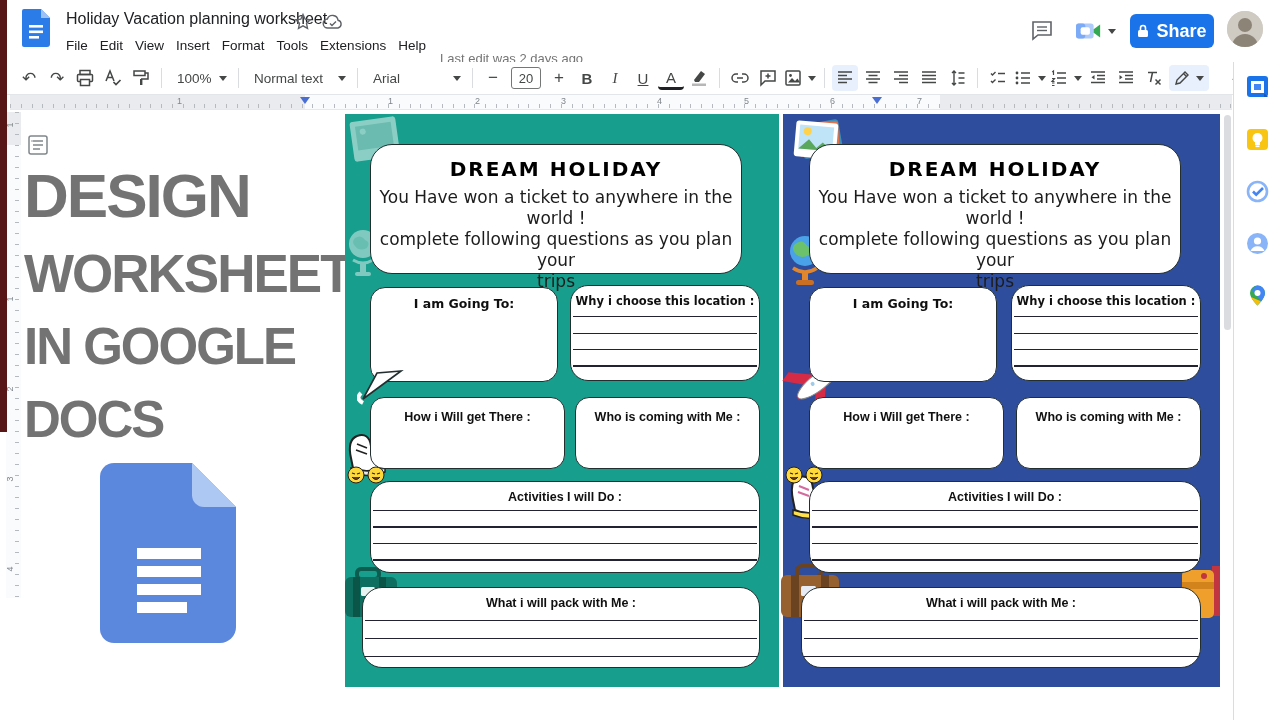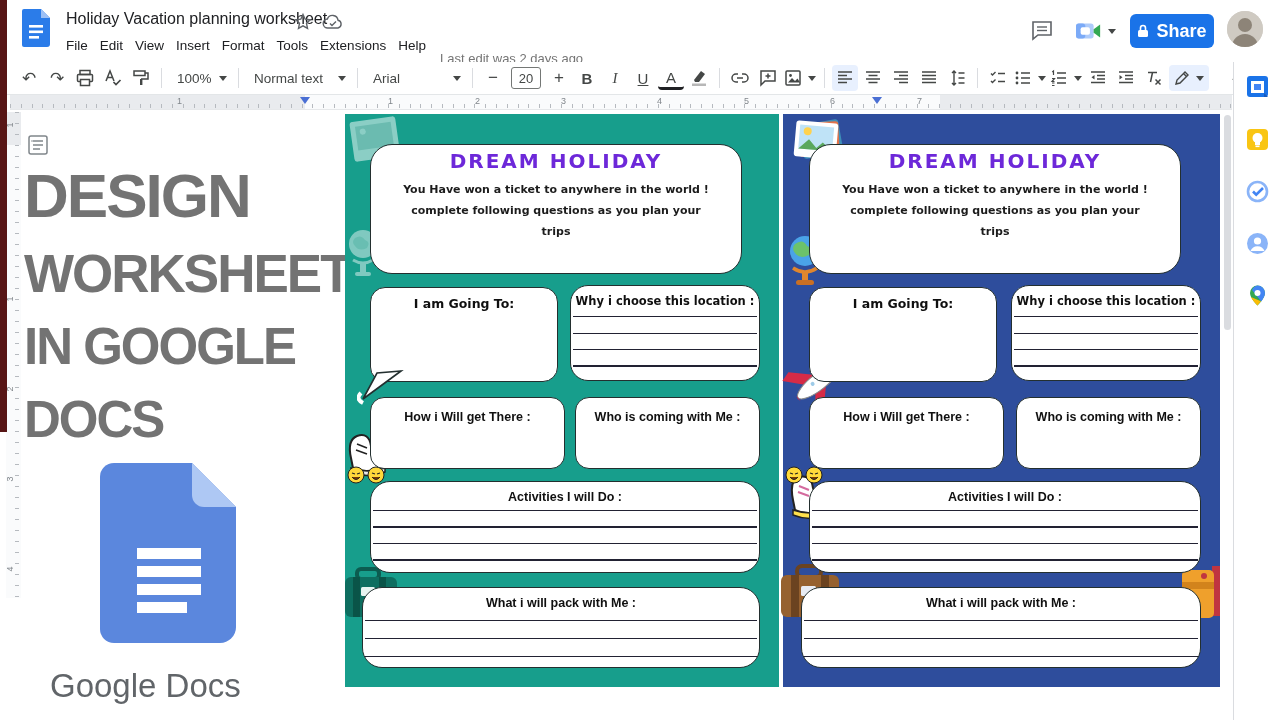--- a/index.html
+++ b/index.html
@@ -69,22 +69,22 @@
   .wordmark { position:absolute; left:50px; top:572px; font-size:33px; color:#616569; }
 
   .scroll-thumb { position:absolute; left:1224px; top:20px; width:7px; height:215px; background:#dadce0; border-radius:4px; }
 
   
   .page { position:absolute; top:19px; height:573px; }
   .page.green { left:345px; width:434px; background:#179e8c; }
   .page.blue  { left:783px; width:437px; background:#2e4d9c; }
   .ws-box { position:absolute; background:#fff; border:1.6px solid #232f2f; }
   .ws-header { left:25px; top:30px; width:372px; height:130px; border-radius:22px; text-align:center; }
-  .ws-title { margin-top:4px; font-family:"DejaVu Sans", sans-serif; font-weight:bold; font-size:20px; letter-spacing:2px; color:#6d28d9; }
-  .ws-sub { margin-top:6px; font-family:"DejaVu Sans", sans-serif; font-size:11px; line-height:21px; color:#1c1c1c;font-weight:bold; }
+  .ws-title { margin-top:12px; font-family:"DejaVu Sans", sans-serif; font-weight:bold; font-size:20px; letter-spacing:2px; color:#000000; }
+  .ws-sub { margin-top:6px; font-family:"DejaVu Sans", sans-serif; font-size:17px; line-height:21px; color:#1c1c1c; }
   .box-going { left:25px; top:173px; width:188px; height:95px; border-radius:15px; }
   .box-why   { left:225px; top:171px; width:190px; height:96px; border-radius:18px; }
   .box-how   { left:25px; top:283px; width:195px; height:72px; border-radius:14px;padding-left:20px; }
   .box-who   { left:230px; top:283px; width:185px; height:72px; border-radius:14px; }
   .box-act   { left:25px; top:367px; width:390px; height:92px; border-radius:20px; }
   .box-pack  { left:17px; top:473px; width:398px; height:81px; border-radius:20px; }
   .ws-label { position:absolute; left:0; right:0; top:8px; text-align:center; color:#101010; }
   .lbl-comic { font-family:"DejaVu Sans", sans-serif; font-weight:bold; font-size:12.5px; }
   .lbl-bold  { font-family:"Liberation Sans", sans-serif; font-weight:bold; font-size:12.5px; }
   .ruled { position:absolute; left:2px; right:2px; }
@@ -352,21 +352,20 @@
     <div class="headline hl3">DOCS</div>
 
     <svg class="docs-big" viewBox="0 0 136 180">
       <path d="M14 0 H92 L136 44 V164 a16 16 0 0 1 -16 16 H14 A14 14 0 0 1 0 166 V14 A14 14 0 0 1 14 0Z" fill="#5b87dd"></path>
       <path d="M92 0 L136 44 H104 A12 12 0 0 1 92 32Z" fill="#aec8f4"></path>
       <rect x="37" y="85" width="64" height="11" fill="#fff"></rect>
       <rect x="37" y="103" width="64" height="11" fill="#fff"></rect>
       <rect x="37" y="121" width="64" height="11" fill="#fff"></rect>
       <rect x="37" y="139" width="50" height="11" fill="#fff"></rect>
     </svg>
-    <div class="wordmark">Google Docs</div>
 
     <div class="page green">
 
       <svg class="deco" style="left:3px;top:2px" width="54" height="48" viewBox="0 0 54 48">
         <g transform="rotate(-8 27 24)" opacity="0.5">
           <rect x="4" y="3" width="46" height="40" rx="3" fill="#fff"></rect>
           <rect x="9" y="8" width="36" height="24" fill="#bfd9d4"></rect>
           <circle cx="16" cy="14" r="3" fill="#fff"></circle>
         </g>
       </svg>

